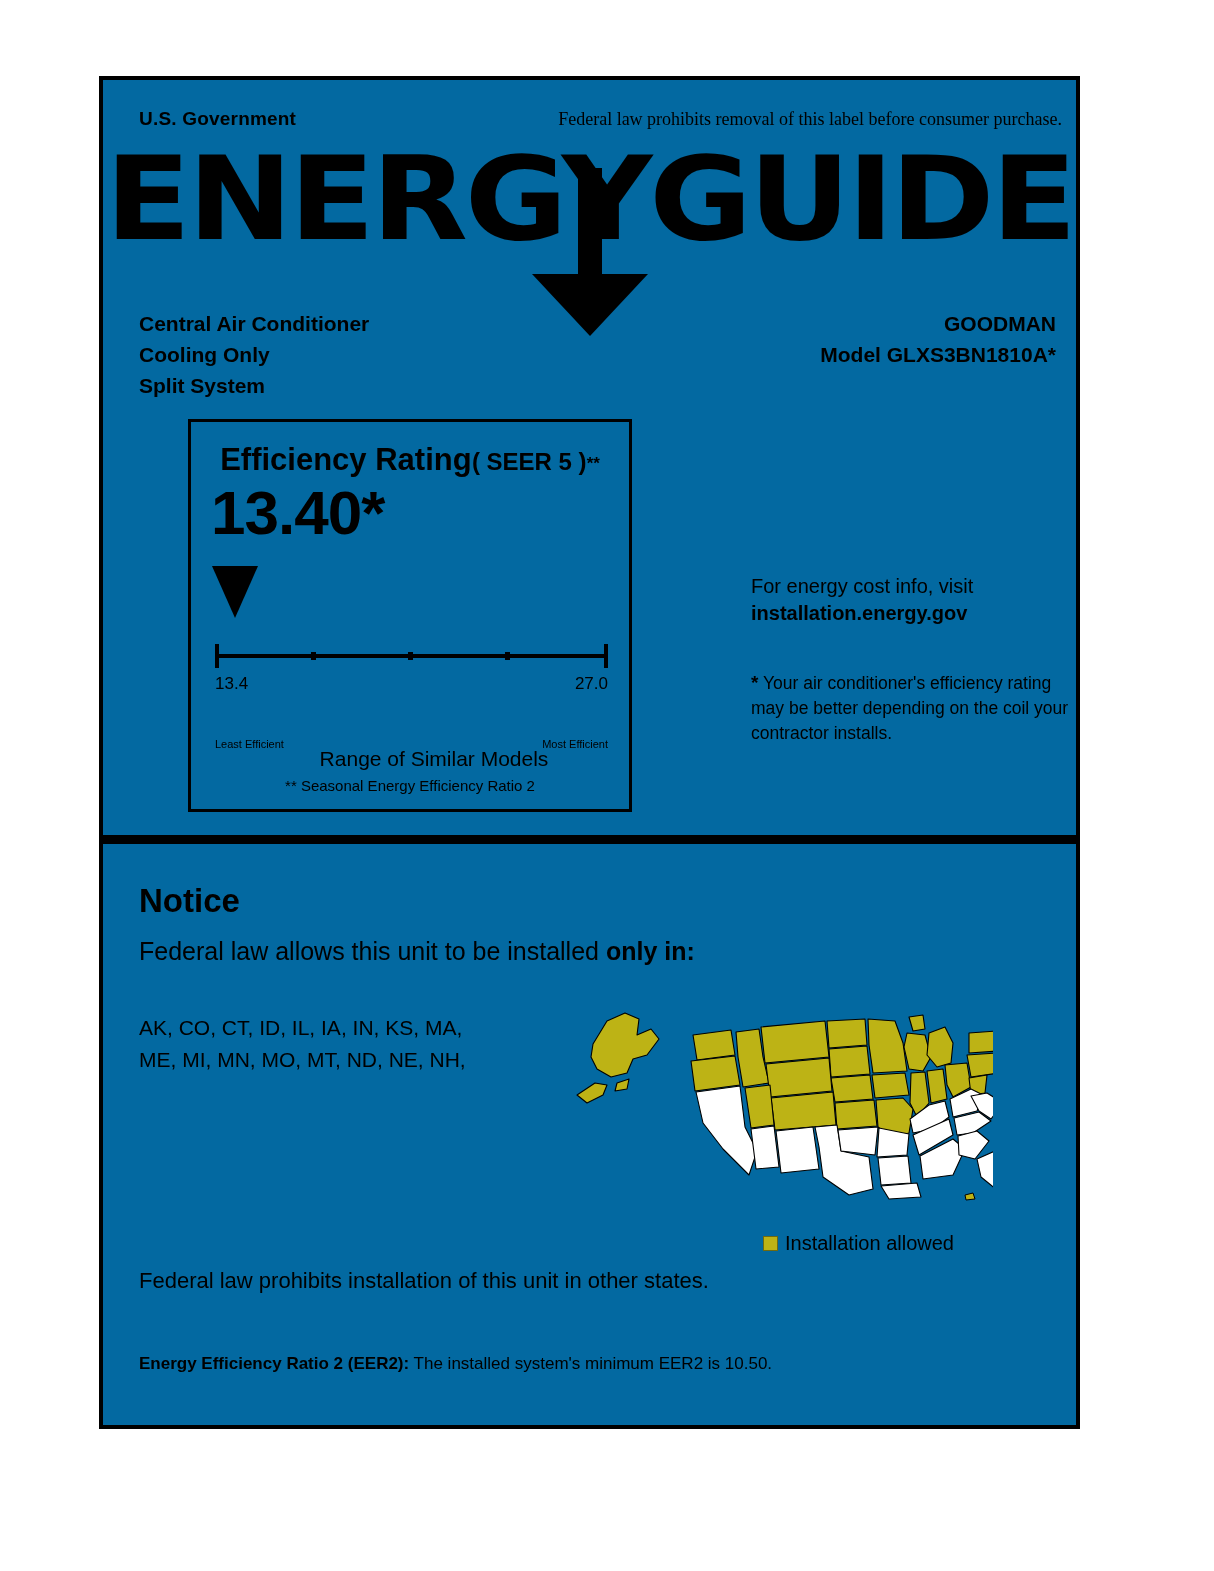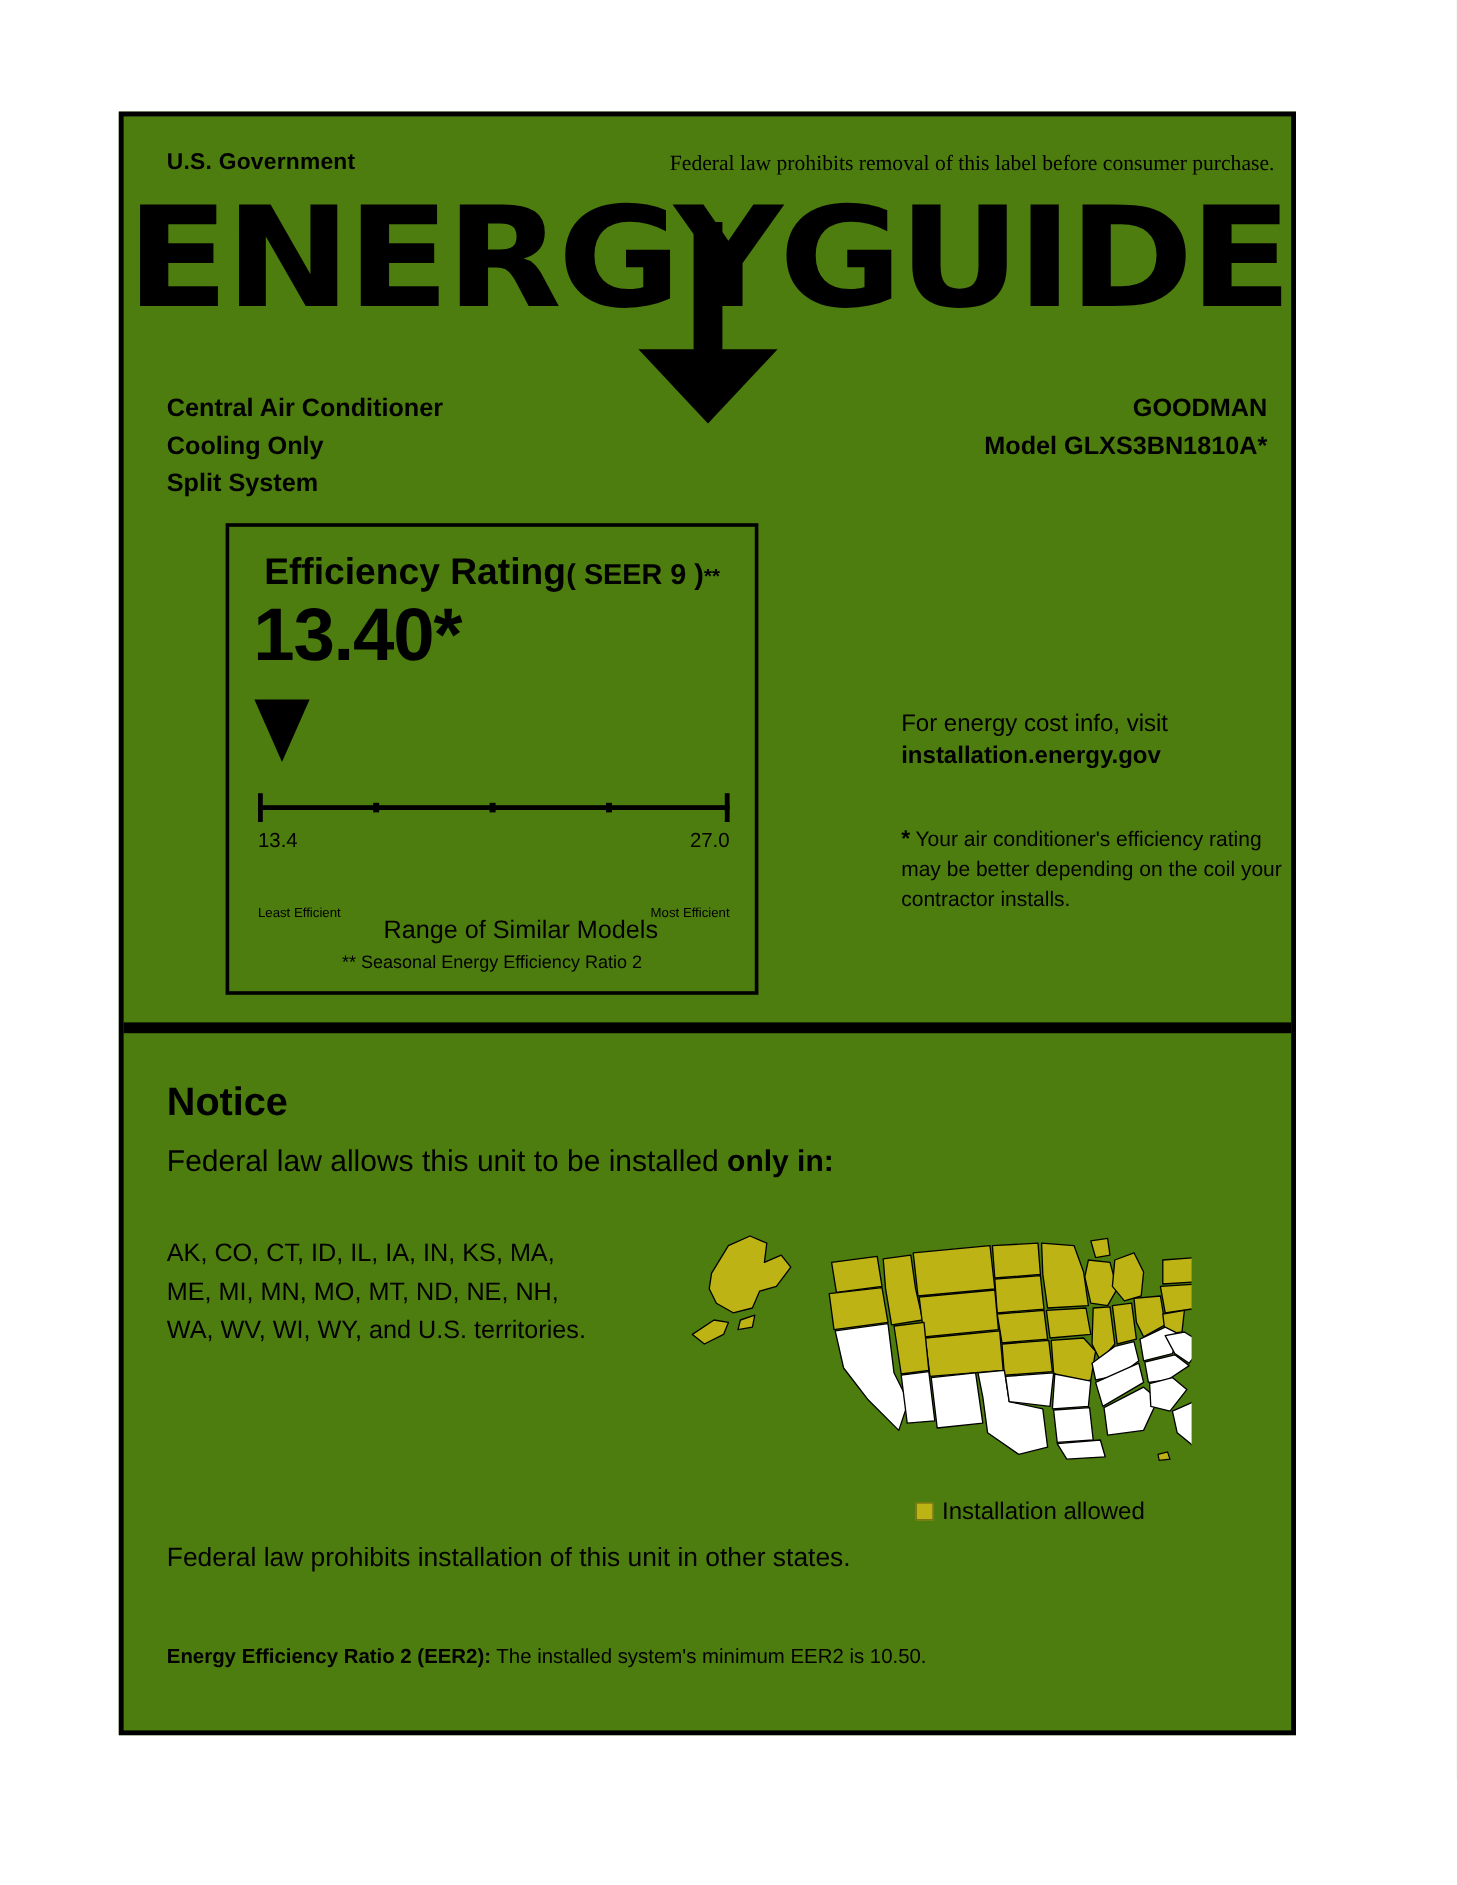--- a/index.html
+++ b/index.html
@@ -10,24 +10,24 @@
   body {
     width: 1214px;
     height: 1571px;
     font-family: "Liberation Sans", sans-serif;
     color: #000000;
     overflow: hidden;
   }
   .label {
     position: absolute;
     left: 99px;
-    top: 93px;
+    top: 76px;
     width: 981px;
     height: 1353px;
-    background: #4d7c0f;
+    background: #0369a1;
     border: 4px solid #000000;
     box-sizing: border-box;
   }
   
   .top-section {
     position: absolute;
     left: 0;
     top: 0;
     width: 100%;
     height: 764px;
@@ -338,21 +338,21 @@
       <div>Split System</div>
     </div>
 
     <div class="brand-block">
       <div>GOODMAN</div>
       <div>Model GLXS3BN1810A*</div>
     </div>
 
     <div class="eff-box">
       <div class="eff-title">
-        <span class="main">Efficiency Rating</span><span>&nbsp;</span><span class="sub">( SEER 9 )</span><span class="sup">**</span>
+        <span class="main">Efficiency Rating</span><span>&nbsp;</span><span class="sub">( SEER 5 )</span><span class="sup">**</span>
       </div>
 
       <div class="eff-value">13.40*</div>
 
       <div class="pointer"></div>
 
       <div class="scale">
         <div class="bar"></div>
         <div class="cap left"></div>
         <div class="cap right"></div>
@@ -389,21 +389,20 @@
 
     <div class="notice-title">Notice</div>
 
     <div class="notice-sub">
       <span>Federal law allows this unit to be installed </span><b>only in:</b>
     </div>
 
     <div class="states">
       <div>AK, CO, CT, ID, IL, IA, IN, KS, MA,</div>
       <div>ME, MI, MN, MO, MT, ND, NE, NH,</div>
-      <div>WA, WV, WI, WY, and U.S. territories.</div>
     </div>
 
     <div class="map-wrap">
       <svg viewBox="0 0 420 220" width="420" height="220" xmlns="http://www.w3.org/2000/svg">
         <g stroke="#000" stroke-width="1.1" stroke-linejoin="round">
 
           <path fill="#BDB315" d="M20,45 L34,22 L52,14 L66,20 L64,36 L78,30 L86,40 L74,56 L60,60 L54,74 L38,78 L24,70 L18,58 Z"></path>
           <path fill="#BDB315" d="M4,96 L22,84 L34,86 L30,96 L14,104 Z"></path>
           <path fill="#BDB315" d="M44,84 L56,80 L54,90 L42,92 Z"></path>
 

